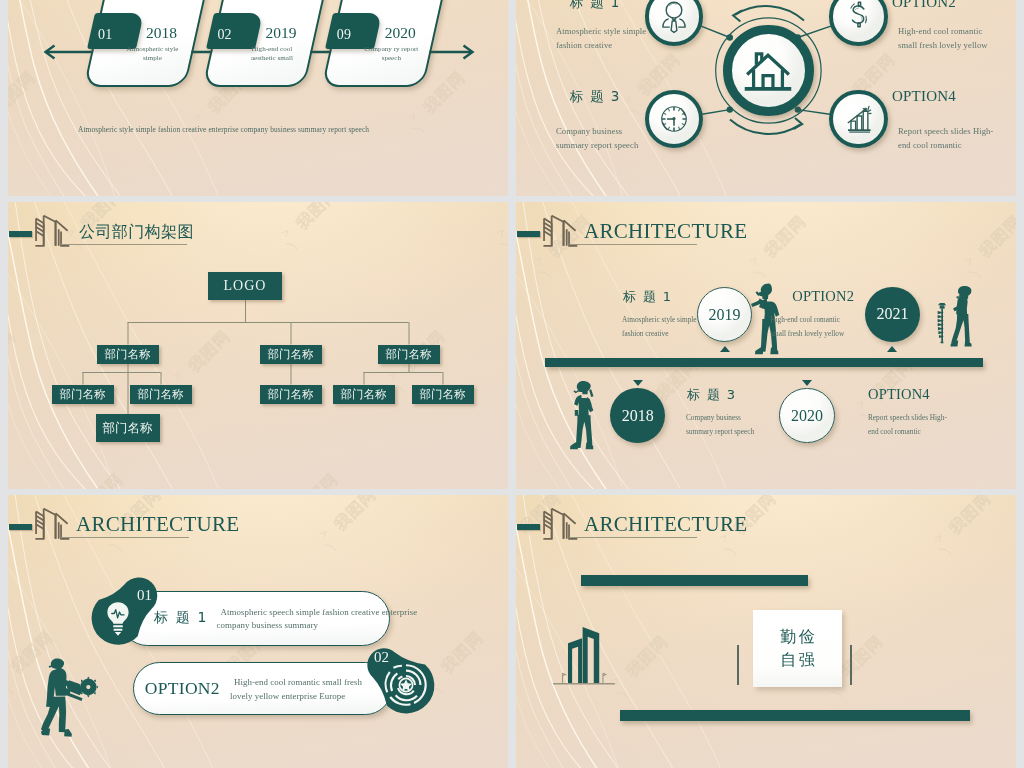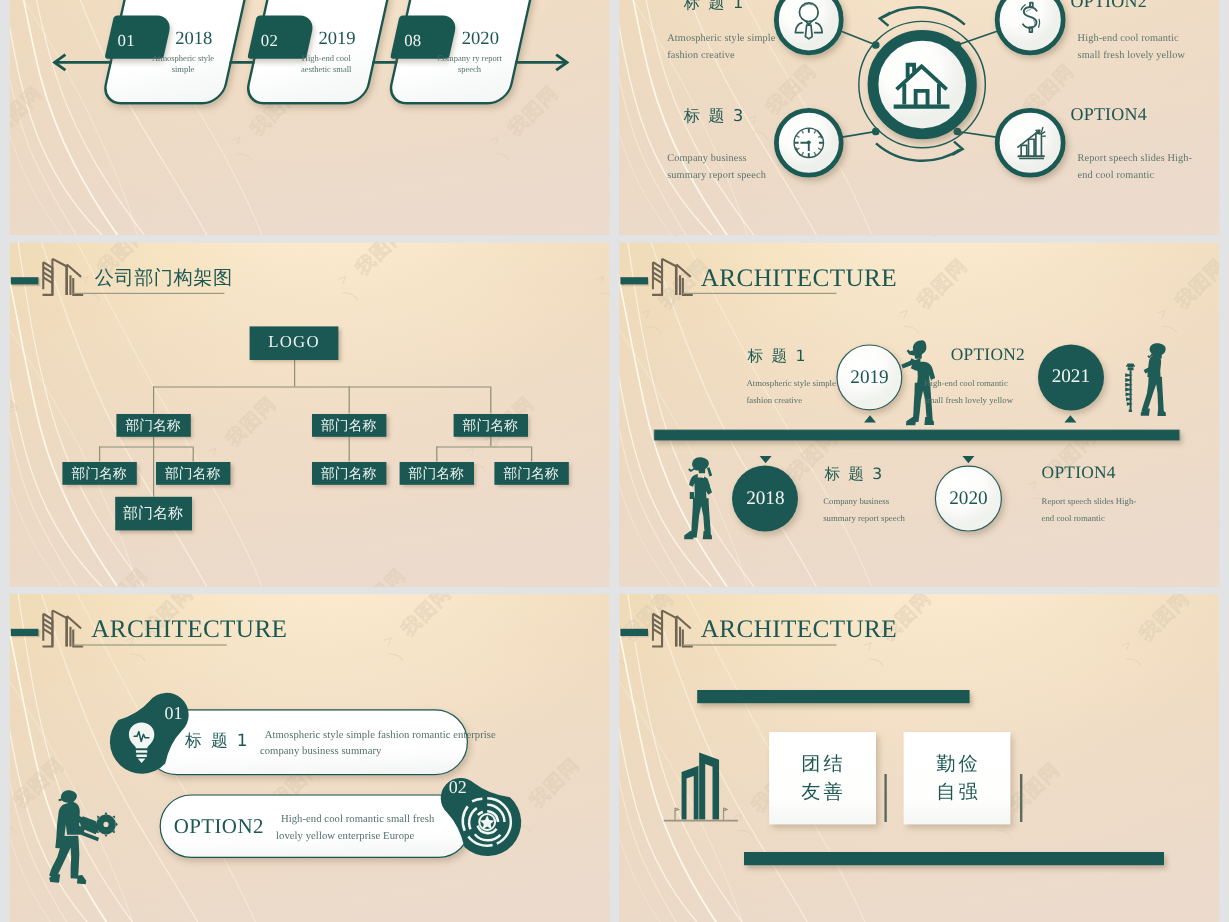--- a/index.html
+++ b/index.html
@@ -343,24 +343,25 @@
         <div class="card1" style="left:205.9px;top:-17px;width:101.5px;height:104px">
           <div class="face"></div>
           <div class="tab" style="left:-4px;top:30px;width:49px;height:36px"></div>
           <div class="tabnum" style="left:3.5px;top:44px">02</div>
           <div class="yr" style="left:34px;top:41px;width:66px">2019</div>
           <div class="cap" style="left:25px;top:61.5px;width:66px">High-end cool aesthetic small</div>
         </div>
         <div class="card1" style="left:325.3px;top:-17px;width:101.5px;height:104px">
           <div class="face"></div>
           <div class="tab" style="left:-4px;top:30px;width:49px;height:36px"></div>
-          <div class="tabnum" style="left:3.5px;top:44px">08</div>
+          <div class="tabnum" style="left:3.5px;top:44px">09</div>
           <div class="yr" style="left:34px;top:41px;width:66px">2020</div>
           <div class="cap" style="left:25px;top:61.5px;width:66px">Company ry report speech</div>
         </div>
+        <div class="s1body" style="left:70px;top:122px;width:420px">Atmospheric style simple fashion creative enterprise company business summary report speech</div>
       </div>
     </div>
     <div class="slide s-r0 s-c1">
       <div class="bg"></div>
       <svg class="vines" width="500" height="287" viewBox="0 0 500 287">
 <g fill="none" stroke="#fffaec" stroke-linecap="round">
  <path d="M-8 -6 C 6 56 14 110 26 156 C 40 208 64 250 92 290" stroke-width="1.4" opacity=".95"></path>
  <path d="M6 -8 C 14 46 22 104 40 158 C 58 212 86 252 116 292" stroke-width="1" opacity=".7"></path>
  <path d="M-10 26 C -6 84 2 140 18 190 C 34 238 58 268 82 292" stroke-width="1.1" opacity=".78"></path>
  <path d="M24 -8 C 40 40 56 88 78 136 C 104 192 138 238 166 290" stroke-width=".95" opacity=".6"></path>
@@ -1531,21 +1532,21 @@
       <div class="s5num" style="left:129px;top:92px">01</div>
       <span style="position:absolute;left:95px;top:106px"><svg width="30" height="36" viewBox="0 0 30 38">
           <g fill="#f2f6f2">
             <path d="M15 1.2 c-6.4 0-11.2 4.6-11.2 10.6 0 3.9 1.9 6.6 3.9 8.6 1.4 1.4 2.2 2.3 2.4 3.5 h9.8 c.2-1.2 1-2.1 2.4-3.5 2-2 3.9-4.7 3.9-8.6 C26.2 5.8 21.4 1.2 15 1.2 Z"></path>
             <path d="M10 25.6 h10 v2.2 h-10 Z M10.4 29.2 h9.2 v2.2 h-9.2 Z"></path>
             <path d="M11.6 32.8 h6.8 L15 36.8 Z"></path>
           </g>
           <path d="M8.4 13.2 L11 13.2 L12.6 9.2 L14.6 17.8 L16.6 11.6 L18 14.6 L21.4 14.6" fill="none" stroke="#1b5853" stroke-width="1.35" stroke-linejoin="round" stroke-linecap="round"></path>
         </svg></span>
       <div class="s5ttl ttl-cn" style="left:146.1px;top:113.5px">标 题 1</div>
-      <div class="s5txt" style="left:212.6px;top:110.5px;width:200px">Atmospheric style simple fashion romantic enterprise</div>
+      <div class="s5txt" style="left:212.6px;top:110.5px;width:200px">Atmospheric speech simple fashion creative enterprise</div>
       <div class="s5txt" style="left:208.6px;top:124.1px;width:200px">company business summary</div>
       <div class="pill" style="left:124.7px;top:166.5px;width:259px;height:53px"></div>
       <svg class="blob" width="120" height="96" viewBox="0 0 120 96" style="left:346px;top:142px">
         <path fill="#1b5853" d="M71.0 27.4 Q53.1 24.8 41.3 15.7 A16.7 16.7 0 1 0 18.7 40.3 Q28.9 51.3 33.0 68.8 A28.1 28.1 0 1 0 71.0 27.4 Z"></path>
       </svg>
       <div class="s5num" style="left:366px;top:154px">02</div>
       <span style="position:absolute;left:376px;top:168px"><svg width="44" height="44" viewBox="0 0 44 44">
           <g fill="none" stroke="#f2f6f2" stroke-width="2.1" stroke-linecap="butt">
             <path d="M22 2.3 A19.7 19.7 0 0 1 41.7 22"></path>
             <path d="M41.7 22 A19.7 19.7 0 0 1 30 40"></path>
@@ -1838,24 +1839,20 @@
           <g fill="#1b5853">
             <path d="M14.5 23.5 L28.2 18.6 L28.2 62 L24.3 62 L24.3 26.9 L18.5 28.8 L18.5 62 L14.5 62 Z"></path>
             <path d="M28.7 7.8 L44.8 13.7 L44.8 62 L39.5 62 L39.5 19.3 L33.6 17.2 L33.6 62 L28.7 62 Z"></path>
           </g>
           <g fill="none" stroke="#9a9480" stroke-width="1">
             <path d="M0 62.8 H60" stroke-width="1.4"></path>
             <path d="M9.2 62.2 V52.6 M9.2 52.6 l2.8 1.2 -2.8 1.2"></path>
             <path d="M48.4 62.2 V52.6 M48.4 52.6 l2.8 1.2 -2.8 1.2"></path>
           </g>
         </svg></span>
-      <div class="vcard" style="left:124.5px;top:114.5px;width:89px;height:77px">
-        <div>团结</div>
-        <div>友善</div>
-      </div>
       <div class="vcard" style="left:237px;top:114.5px;width:89px;height:77px">
         <div>勤俭</div>
         <div>自强</div>
       </div>
       <div class="vsep" style="left:221px;top:150.4px;height:39.5px"></div>
       <div class="vsep" style="left:334px;top:150.4px;height:39.5px"></div>
     </div>
 </div>
 
 </body></html>

